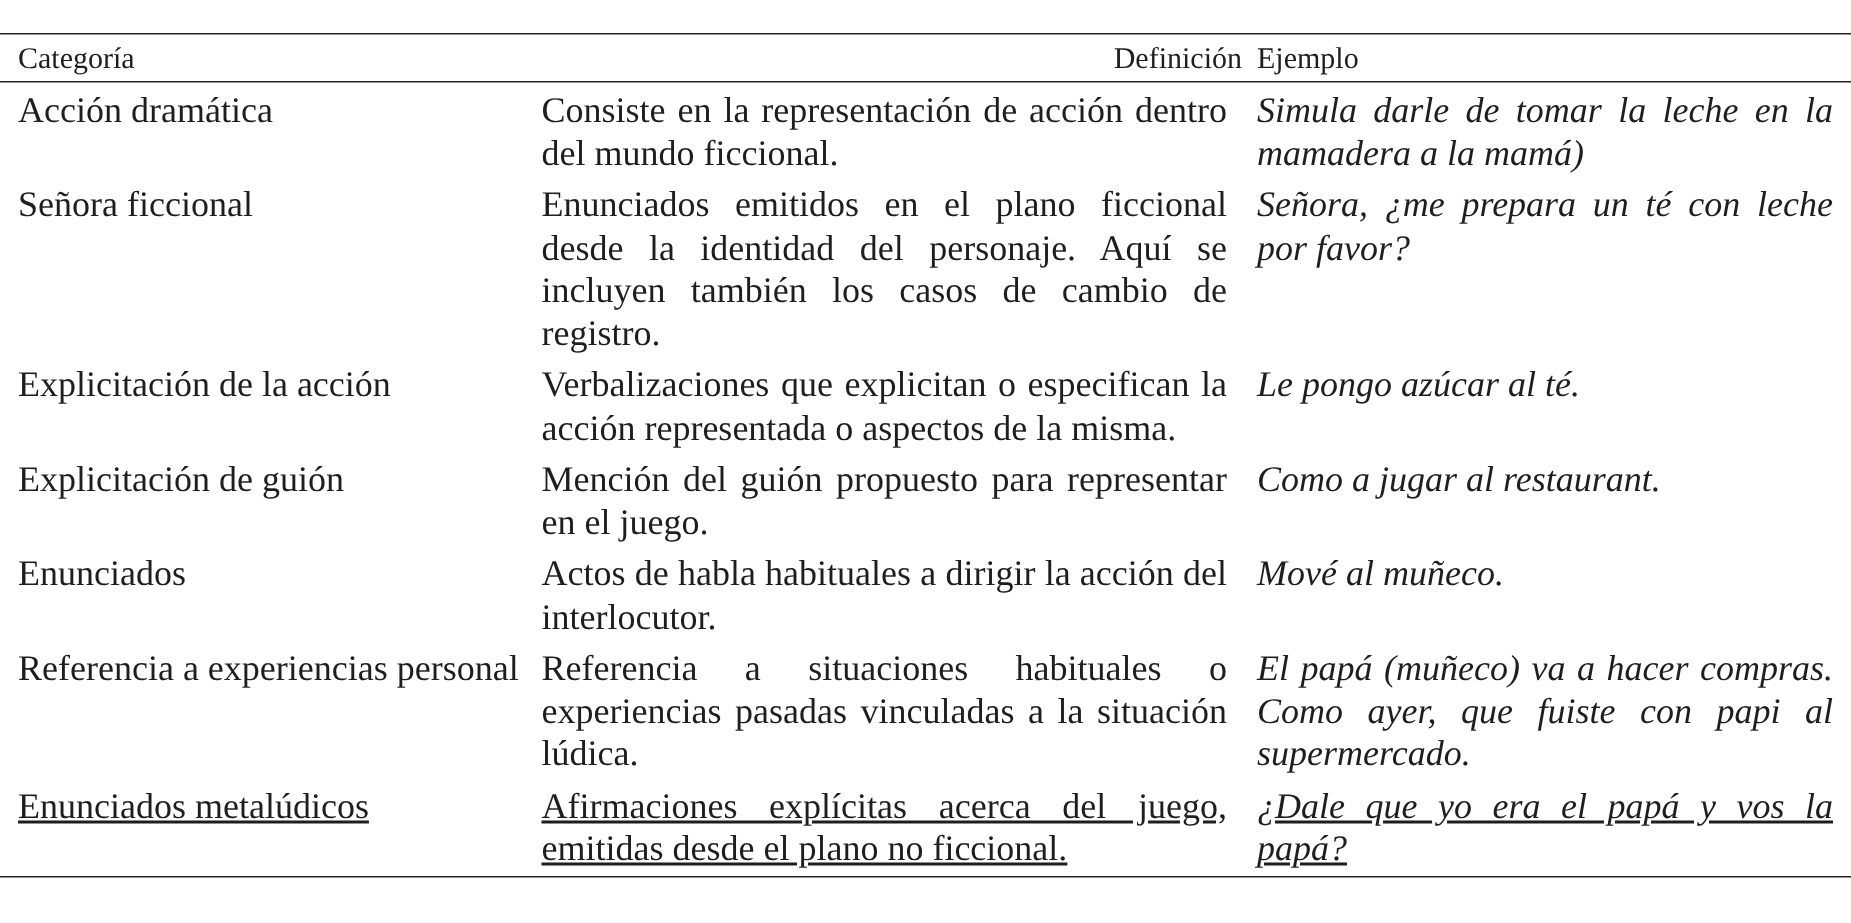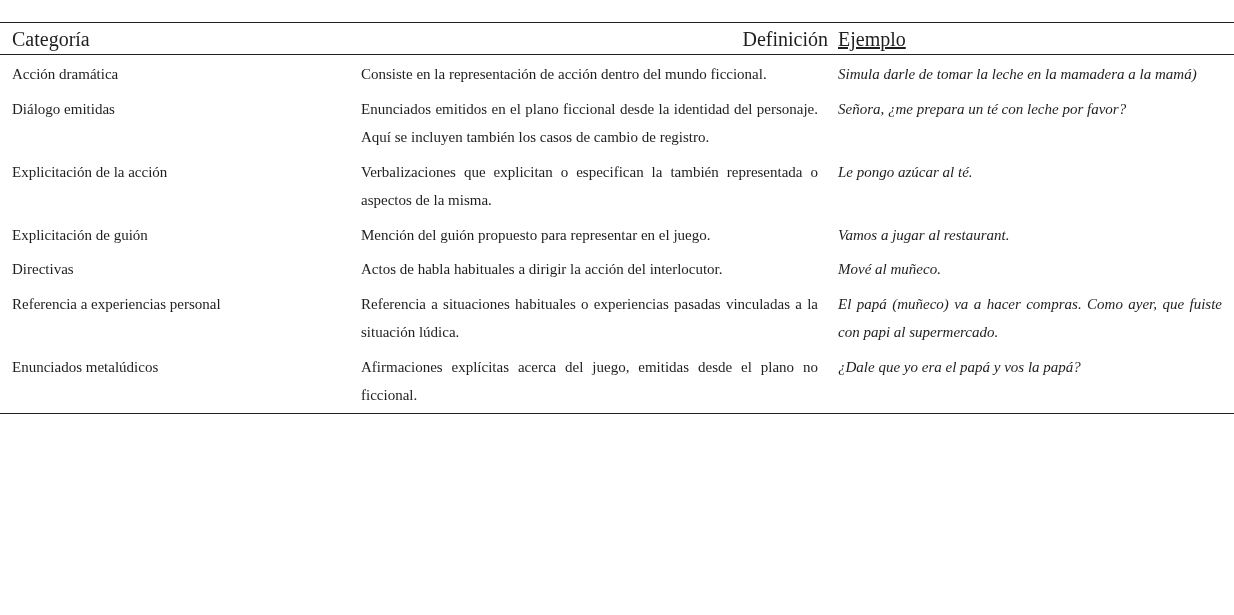--- a/index.html
+++ b/index.html
@@ -29,33 +29,34 @@
     }
     col.c1 { width: 350px; }
     col.c2 { width: 478px; }
     col.c3 { width: 406px; }
     thead tr {
       border-top: 1.5px solid #222;
       border-bottom: 1.5px solid #222;
     }
     tbody tr.last {
       border-bottom: 1.5px solid #222;
+      text-decoration: underline;
     }
     th {
       font-weight: normal;
       text-align: left;
       font-size: 20px;
       line-height: 28px;
       padding: 2px 0 1px 12px;
       vertical-align: top;
     }
     th.h2 { padding-left: 11px; text-align: right; }
-    th.h3 { padding-left: 10px; text-decoration: underline; }
+    th.h3 { padding-left: 10px; }
     td {
-      font-size: 15px;
+      font-size: 24px;
       line-height: 28.5px;
       padding: 5px 0 1px 12px;
       vertical-align: top;
     }
     td.def {
       padding-left: 11px;
       padding-right: 10px;
       text-align: justify;
     }
     td.ex {
@@ -83,36 +84,36 @@
         <th class="h3">Ejemplo</th>
       </tr>
     </thead>
     <tbody>
       <tr>
         <td>Acción dramática</td>
         <td class="def">Consiste en la representación de acción dentro del mundo ficcional.</td>
         <td class="ex">Simula darle de tomar la leche en la mamadera a la mamá)</td>
       </tr>
       <tr>
-        <td>Diálogo emitidas</td>
+        <td>Señora ficcional</td>
         <td class="def">Enunciados emitidos en el plano ficcional desde la identidad del personaje. Aquí se incluyen también los casos de cambio de registro.</td>
         <td class="ex">Señora, ¿me prepara un té con leche por favor?</td>
       </tr>
       <tr>
         <td>Explicitación de la acción</td>
-        <td class="def">Verbalizaciones que explicitan o especifican la también representada o aspectos de la misma.</td>
+        <td class="def">Verbalizaciones que explicitan o especifican la acción representada o aspectos de la misma.</td>
         <td class="ex">Le pongo azúcar al té.</td>
       </tr>
       <tr>
         <td>Explicitación de guión</td>
         <td class="def">Mención del guión propuesto para representar en el juego.</td>
-        <td class="ex">Vamos a jugar al restaurant.</td>
+        <td class="ex">Como a jugar al restaurant.</td>
       </tr>
       <tr>
-        <td>Directivas</td>
+        <td>Enunciados</td>
         <td class="def">Actos de habla habituales a dirigir la acción del interlocutor.</td>
         <td class="ex">Mové al muñeco.</td>
       </tr>
       <tr>
         <td>Referencia a experiencias personal</td>
         <td class="def">Referencia a situaciones habituales o experiencias pasadas vinculadas a la situación lúdica.</td>
         <td class="ex">El papá (muñeco) va a hacer compras. Como ayer, que fuiste con papi al supermercado.</td>
       </tr>
       <tr class="last">
         <td>Enunciados metalúdicos</td>

